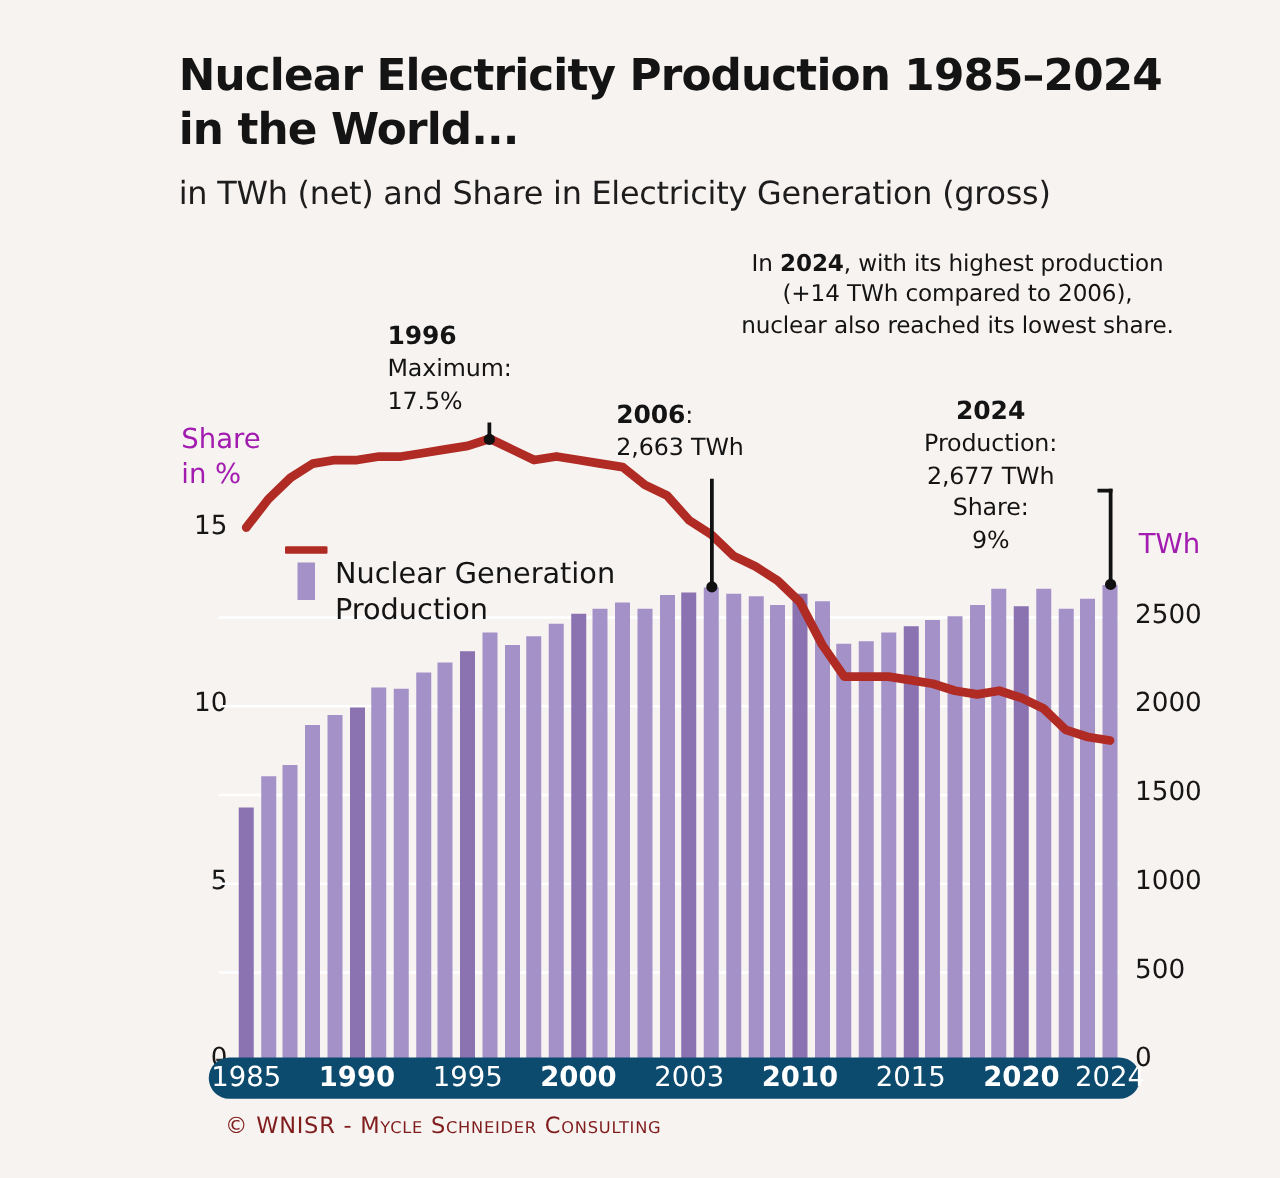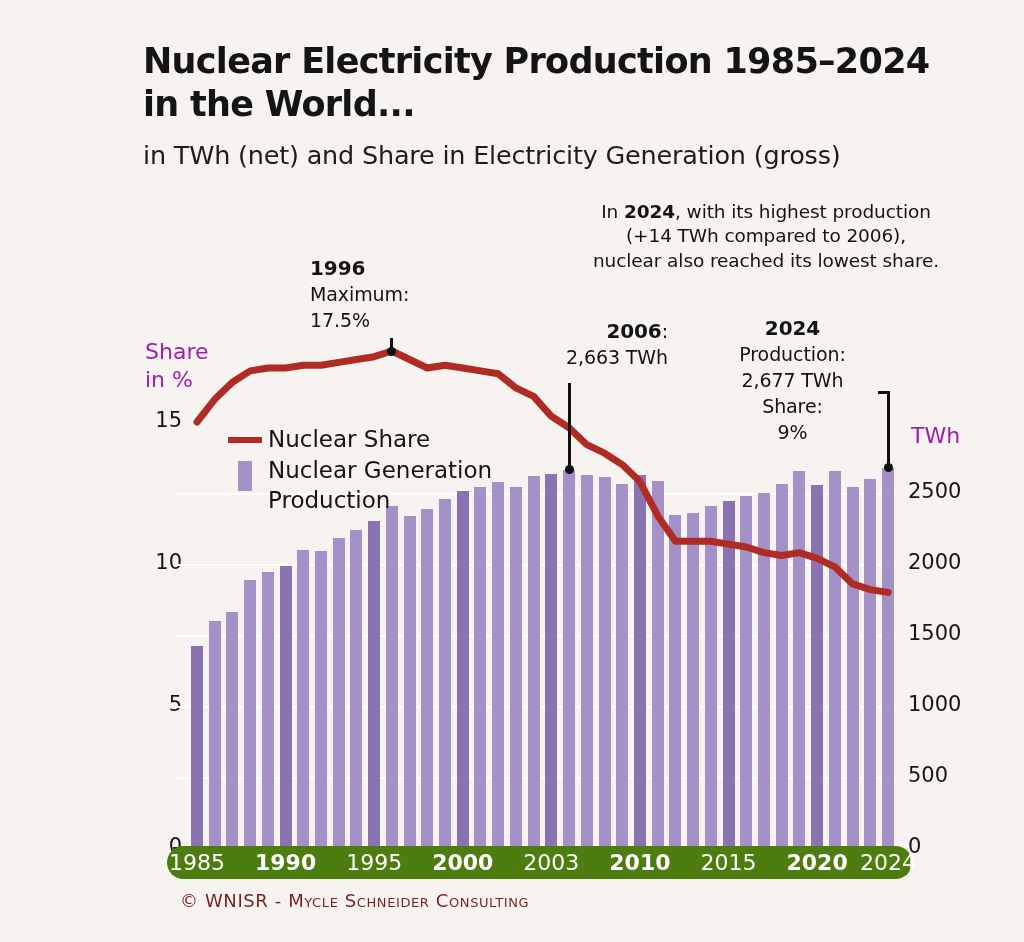--- a/index.html
+++ b/index.html
@@ -44,21 +44,21 @@
   #note-2024{
     left:566px;top:200px;width:400px;
     text-align:center;
   }
   #ann-1996{
     left:310px;top:255px;width:185px;text-align:left;
     font-size:19px;line-height:1.36;
   }
   #ann-1996 .yr{font-weight:bold;font-size:20px;}
   #ann-2006{
-    left:493px;top:318px;width:175px;text-align:right;
+    left:493px;top:318px;width:175px;text-align:left;
     font-size:19px;line-height:1.36;
   }
   #ann-2006 .yr{font-weight:bold;font-size:20px;}
   #ann-2024{
     left:700px;top:315px;width:185px;text-align:center;
     font-size:19px;line-height:1.36;
   }
   #ann-2024 .yr{font-weight:bold;font-size:20px;}
 
   
@@ -101,21 +101,21 @@
   }
   #legend .row{display:flex;align-items:flex-start;margin-bottom:2px;}
   #legend .swatch-wrap{width:46px;flex:0 0 46px;display:flex;align-items:center;justify-content:center;}
   #legend .sw-line{width:34px;height:6px;background:#B02B24;border-radius:1px;margin-top:12px;}
   #legend .sw-bar{width:14px;height:30px;background:#A391C8;margin-top:5px;}
   #legend .lbl{line-height:1.28;white-space:pre-line;}
 
   
   #xaxis{
     position:absolute;left:167px;top:846px;width:745px;height:33px;
-    background:#4d7c0f;border-radius:17px;
+    background:#0c4a6e;border-radius:17px;
   }
   #xaxis .xt{
     position:absolute;top:4px;
     font-size:22px;color:#FFFFFF;
     text-align:center;width:84px;
   }
   #xaxis .xt.b{font-weight:bold;}
 
   
   #footer{
@@ -245,21 +245,20 @@
   <div class="dot" id="dot-2006" style="left: 564.577px; top: 465.354px;"></div>
   <div class="leader" id="lead-2024-v" style="left: 886.5px; top: 391px; width: 3px; height: 76.866px;"></div>
   <div class="leader" id="lead-2024-h" style="left: 878px; top: 391px; width: 12px; height: 3px;"></div>
   <div class="dot" id="dot-2024" style="left: 883.5px; top: 463.366px;"></div>
 
   <div id="legend">
     <div class="row">
       <span class="swatch-wrap">
           <span class="sw-line"></span>
         </span>
-      <span class="lbl">Nuclear Share</span>
     </div>
     <div class="row">
       <span class="swatch-wrap">
           <span class="sw-bar"></span>
         </span>
       <span class="lbl">Nuclear Generation
 Production</span>
     </div>
   </div>
 

